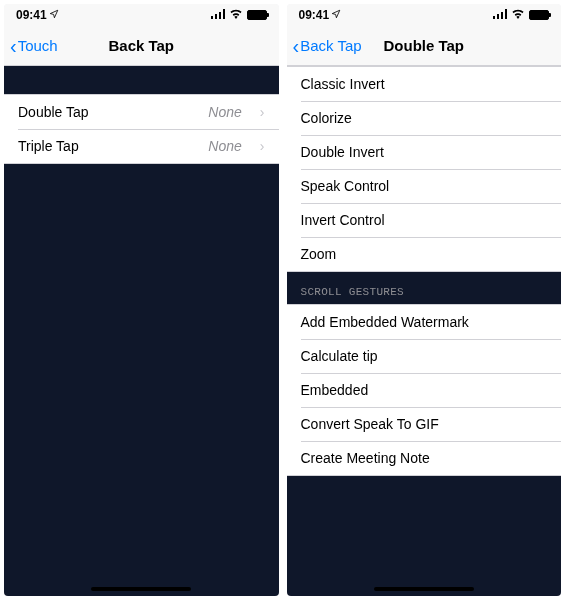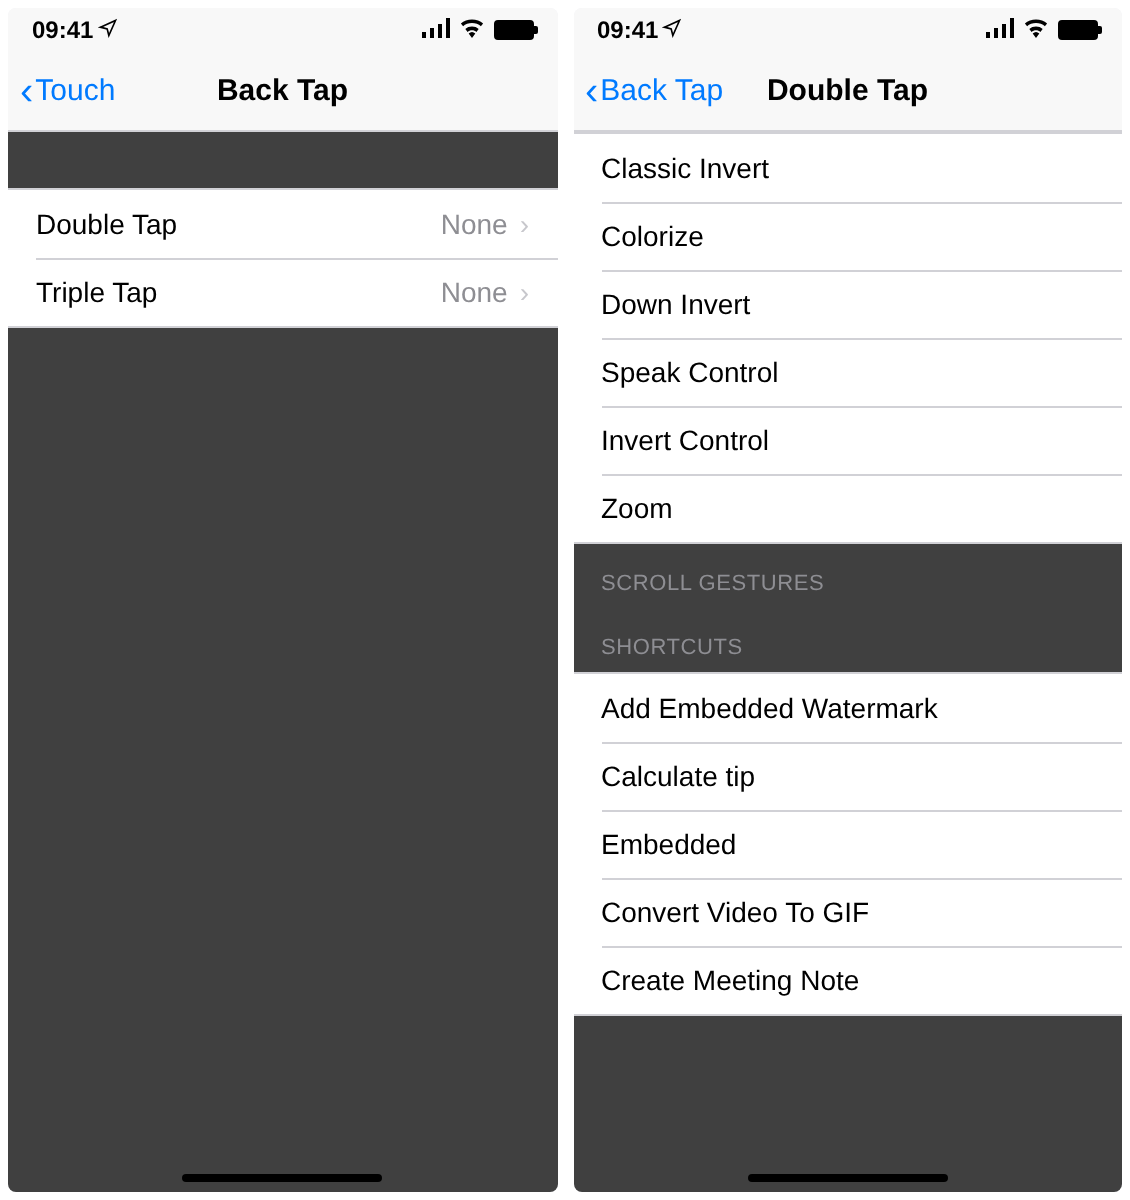--- a/index.html
+++ b/index.html
@@ -60,21 +60,21 @@
       position: absolute;
       left: 50%;
       transform: translateX(-50%);
       font-size: 15px;
       font-weight: 600;
       color: #000;
     }
     .content {
       flex: 1;
       overflow: hidden;
-      background: #404040;
+      background: #0f172a;
     }
     .spacer { height: 28px; }
     .list {
       background: #fff;
       border-top: 0.5px solid #d1d1d6;
       border-bottom: 0.5px solid #d1d1d6;
     }
     .row {
       display: flex;
       align-items: center;
@@ -94,32 +94,34 @@
       background: #d1d1d6;
     }
     .row-label {
       flex: 1;
       font-size: 14px;
       color: #000;
     }
     .row-value {
       font-size: 14px;
       color: #8e8e93;
-      margin-right: 6px;
+      margin-right: 18px;
+      font-style: italic;
     }
     .row-chevron {
       color: #c7c7cc;
       font-size: 14px;
     }
     .section-header {
       font-size: 11px;
       color: #8e8e93;
       text-transform: uppercase;
       padding: 14px 14px 6px 14px;
       letter-spacing: 0.3px;
+      font-family: Liberation Mono, monospace;
     }
     .home-indicator {
       position: absolute;
       bottom: 5px;
       left: 50%;
       transform: translateX(-50%);
       width: 100px;
       height: 4px;
       background: #000;
       border-radius: 3px;
@@ -239,48 +241,47 @@
 
   <div class="content">
     <div class="list">
       <div class="row">
           <span class="row-label">Classic Invert</span>
         </div>
       <div class="row">
           <span class="row-label">Colorize</span>
         </div>
       <div class="row">
-          <span class="row-label">Down Invert</span>
+          <span class="row-label">Double Invert</span>
         </div>
       <div class="row">
           <span class="row-label">Speak Control</span>
         </div>
       <div class="row">
           <span class="row-label">Invert Control</span>
         </div>
       <div class="row">
           <span class="row-label">Zoom</span>
         </div>
     </div>
 
     <div class="section-header">Scroll Gestures</div>
 
-    <div class="section-header">Shortcuts</div>
     <div class="list">
       <div class="row">
           <span class="row-label">Add Embedded Watermark</span>
         </div>
       <div class="row">
           <span class="row-label">Calculate tip</span>
         </div>
       <div class="row">
           <span class="row-label">Embedded</span>
         </div>
       <div class="row">
-          <span class="row-label">Convert Video To GIF</span>
+          <span class="row-label">Convert Speak To GIF</span>
         </div>
       <div class="row">
           <span class="row-label">Create Meeting Note</span>
         </div>
     </div>
   </div>
   <div class="home-indicator"></div>
 </div>
 
 </body></html>

